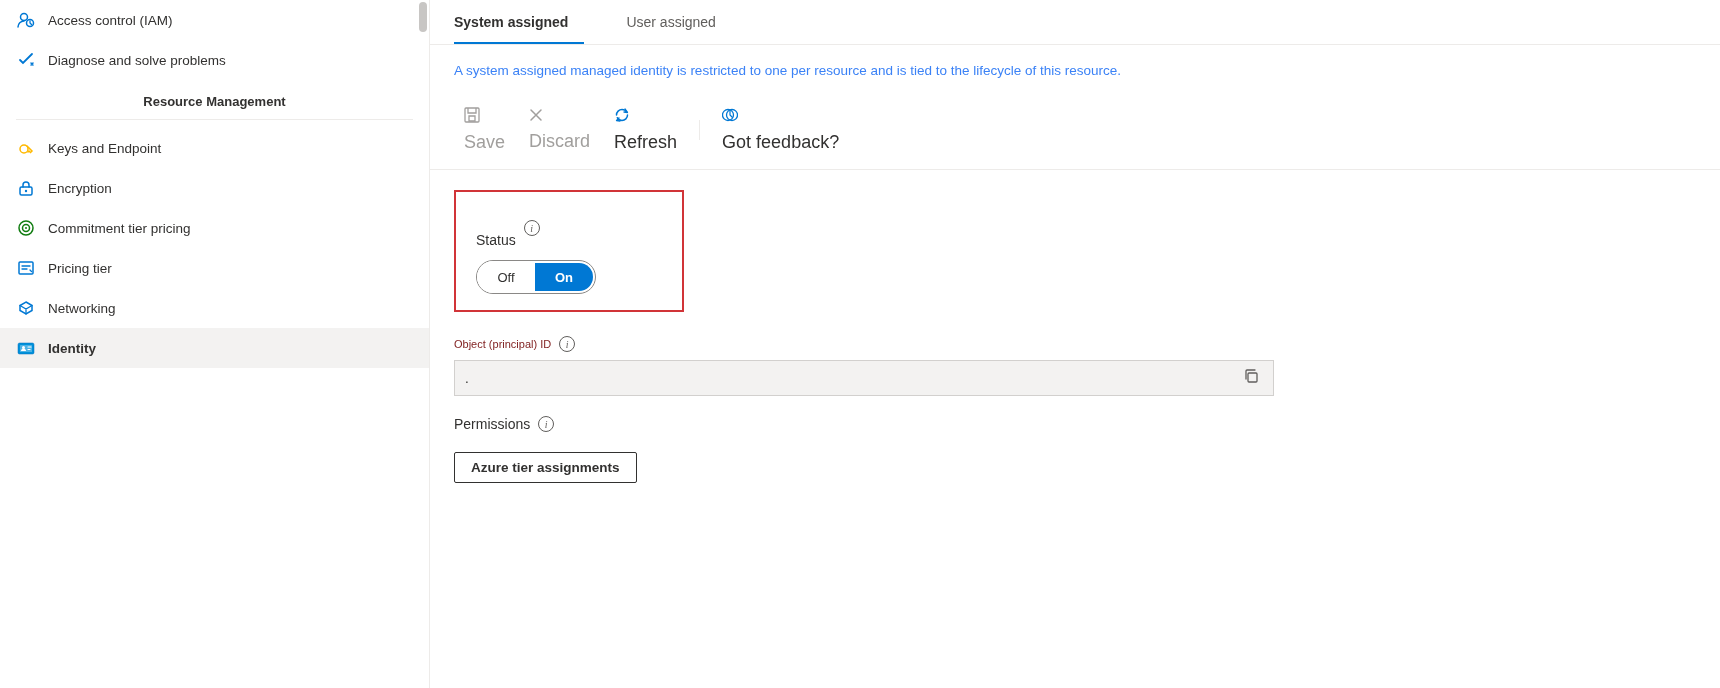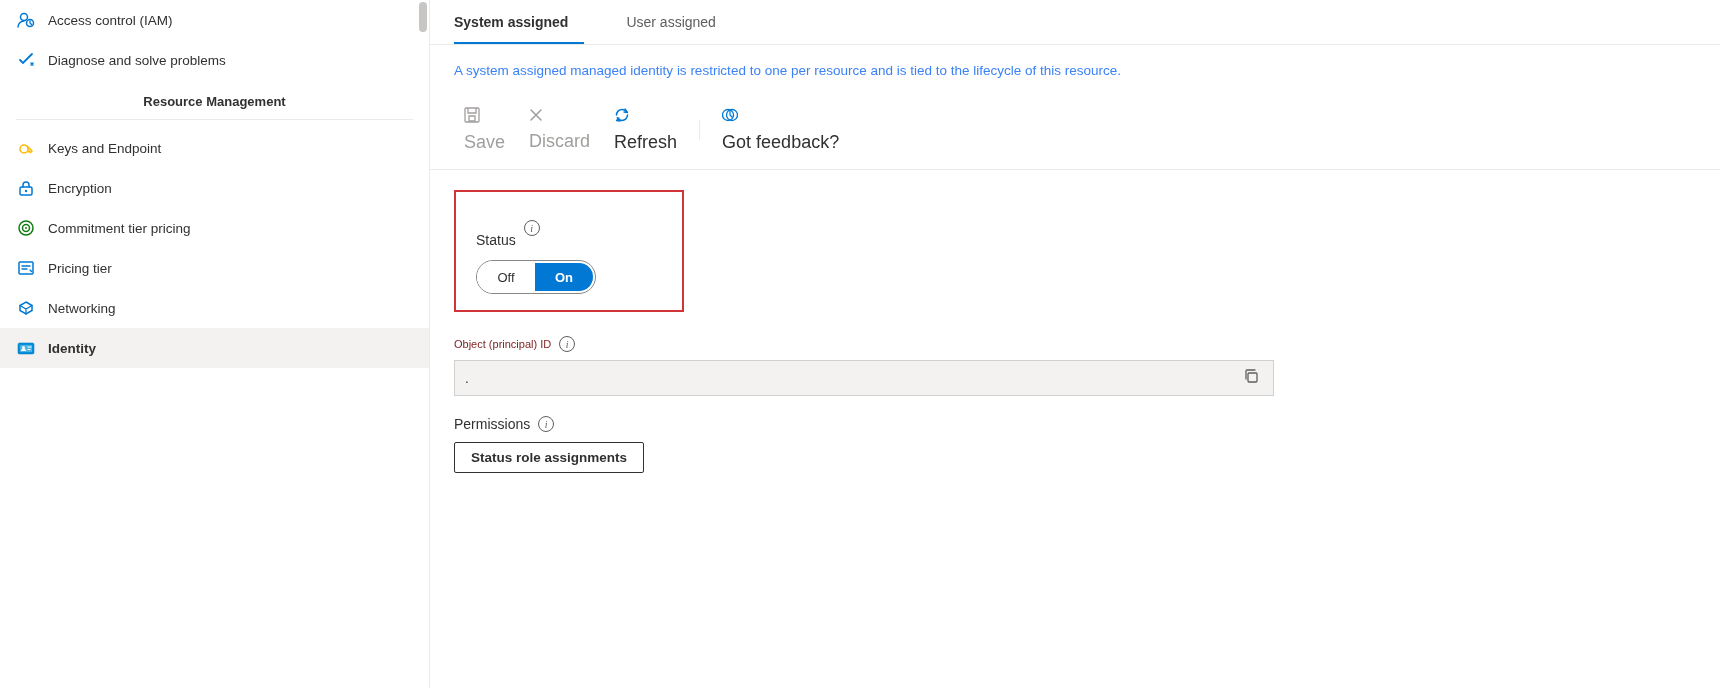--- a/index.html
+++ b/index.html
@@ -273,21 +273,21 @@
 
     
     .permissions-section {
       margin-top: 4px;
     }
 
     .permissions-label-row {
       display: flex;
       align-items: center;
       gap: 8px;
-      margin-bottom: 10px;
+      margin-bottom: 20px;
     }
 
     .permissions-label {
       font-size: 14px;
       color: #323130;
     }
 
     .azure-role-btn {
       border: 1.5px solid #323130;
       background: #fff;
@@ -484,17 +484,17 @@
         </span>
       </div>
     </div>
 
     
     <div class="permissions-section">
       <div class="permissions-label-row">
         <span class="permissions-label">Permissions</span>
         <span class="info-icon">i</span>
       </div>
-      <button class="azure-role-btn">Status role assignments</button>
+      <button class="azure-role-btn">Azure tier assignments</button>
     </div>
 
   </div>
 </div>
 
 </body></html>

